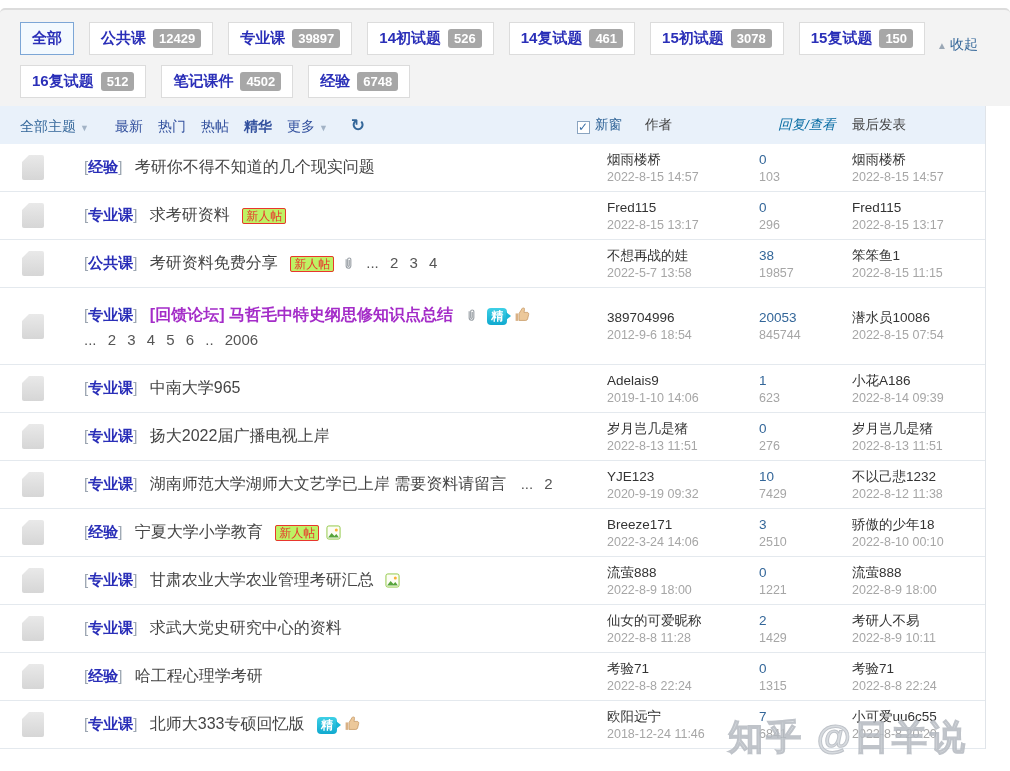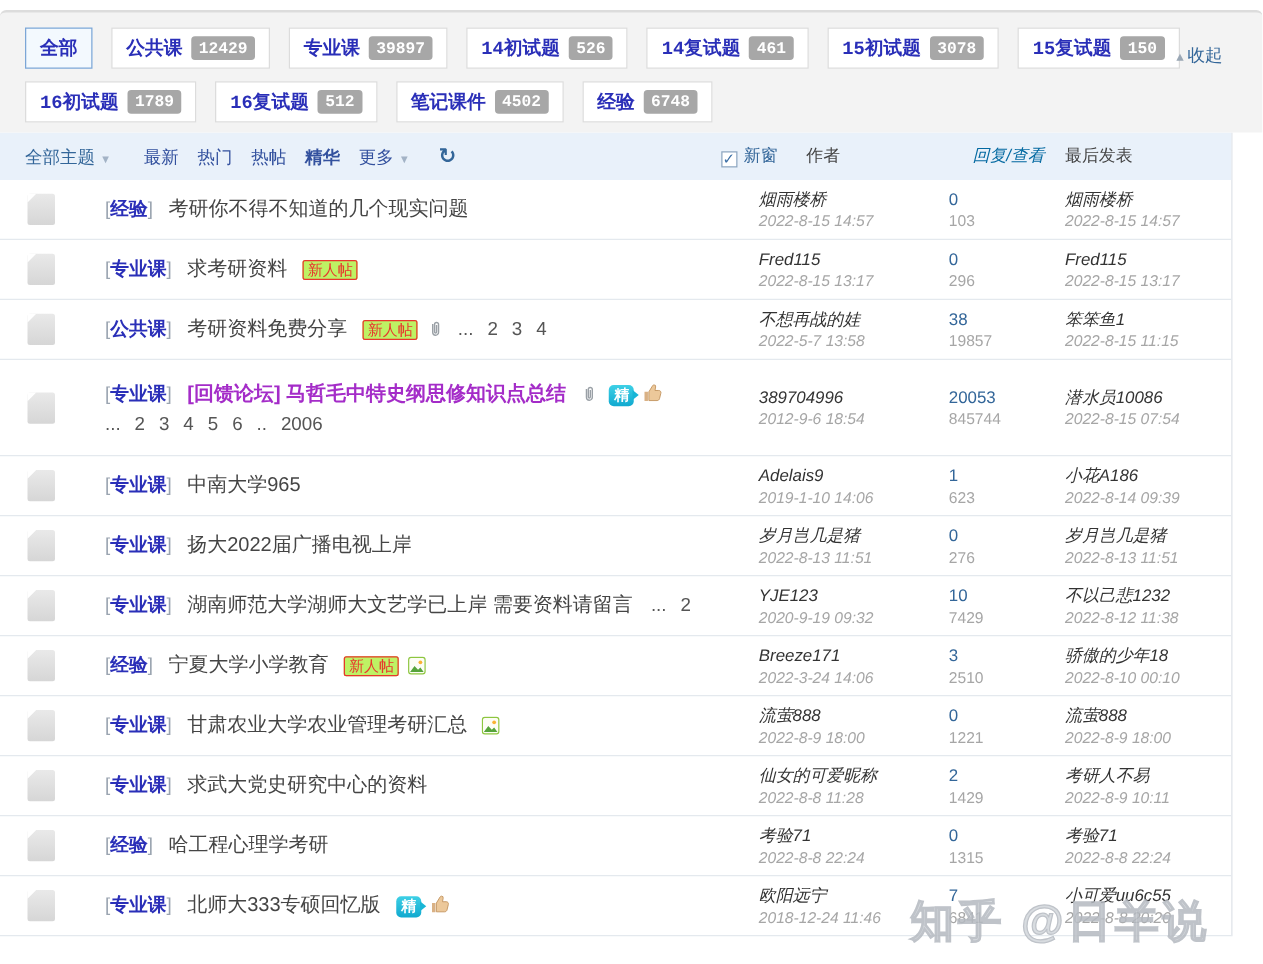--- a/index.html
+++ b/index.html
@@ -2,21 +2,21 @@
 <html><head>
 <meta charset="utf-8">
 <style>
   * { box-sizing: border-box; margin:0; padding:0; }
   html,body { width:1010px; height:771px; overflow:hidden; background:#fff;
     font-family:"Liberation Sans","DejaVu Sans",sans-serif; }
   body { position:relative; }
 
   
   .tabs-wrap { margin-top:8px; background:#f3f3f3; border-top:2px solid #dcdcdc;
-    border-radius:5px 5px 0 0; padding:12px 10px 8px 20px; position:relative;font-family:Liberation Mono, monospace; }
+    border-radius:5px 5px 0 0; padding:12px 10px 8px 20px; position:relative; }
   .tab-row { display:flex; align-items:center; margin-bottom:10px; }
   .tab { display:inline-flex; align-items:center; background:#fff; border:1px solid #dcdcdc;
     padding:6px 11px; margin-right:15px; cursor:pointer; white-space:nowrap; }
   .tab .tlabel { font-weight:bold; font-size:15px; color:#2a2fb8; }
   .tab.active { border:1px solid #7ca6d6; background:#f3f9fe; }
   .tab .count { background:#a7a7a7; color:#fff; border-radius:3px; font-size:13px;
     font-weight:bold; padding:1px 6px; margin-left:7px; line-height:17px; }
   .collapse { position:absolute; right:32px; top:26px; font-size:14px; color:#369;
     cursor:pointer; white-space:nowrap; }
   .collapse .arrow { color:#9aa7b5; font-size:10px; margin-right:3px; }
@@ -62,21 +62,21 @@
   .line2 { color:#555; font-size:15px; word-spacing:7px; margin-top:5px; cursor:pointer; }
   .newbie { color:#e8372d; border:1px solid #e8372d; font-size:12px; padding:0 3px;
     border-radius:2px; margin-left:8px; white-space:nowrap; background:#bef264; }
   .digest { display:inline-block; background:linear-gradient(#3ed0e6,#10a9cf); color:#fff;
     font-size:12px; font-weight:bold; padding:2px 4px 2px; border-radius:4px; margin-left:8px;
     position:relative; line-height:13px; }
   .digest::after { content:""; position:absolute; right:-8px; top:4px;
     border:4px solid transparent; border-left:5px solid #18b6d6; }
   .bicon { margin-left:7px; vertical-align:-3px; }
 
-  .col-author, .col-last { width:133px; flex:none;font-style:italic; }
+  .col-author, .col-last { width:133px; flex:none; }
   .col-nums { width:74px; flex:none; }
   .uname { font-size:13.5px; color:#333; line-height:18px; cursor:pointer; }
   .udate { font-size:12.5px; color:#a6a6a6; line-height:16px; }
   .replies { font-size:13.5px; color:#369; line-height:18px; }
   .views { font-size:12.5px; color:#a6a6a6; line-height:16px; }
 
   
   .watermark { position:absolute; right:42px; top:714px; font-size:35px; font-weight:bold;
     letter-spacing:3px; color:#d2d6db; -webkit-text-stroke:1px #b4b9c0; opacity:.85;
     pointer-events:none; white-space:nowrap; }
@@ -108,24 +108,20 @@
       <div class="tab">
         <span class="tlabel">15初试题</span>
         <span class="count">3078</span>
       </div>
       <div class="tab">
         <span class="tlabel">15复试题</span>
         <span class="count">150</span>
       </div>
     </div>
   <div class="tab-row" id="tab-row-2" style="margin-bottom:0;">
-      <div class="tab">
-        <span class="tlabel">16初试题</span>
-        <span class="count">1789</span>
-      </div>
       <div class="tab">
         <span class="tlabel">16复试题</span>
         <span class="count">512</span>
       </div>
       <div class="tab">
         <span class="tlabel">笔记课件</span>
         <span class="count">4502</span>
       </div>
       <div class="tab">
         <span class="tlabel">经验</span>

